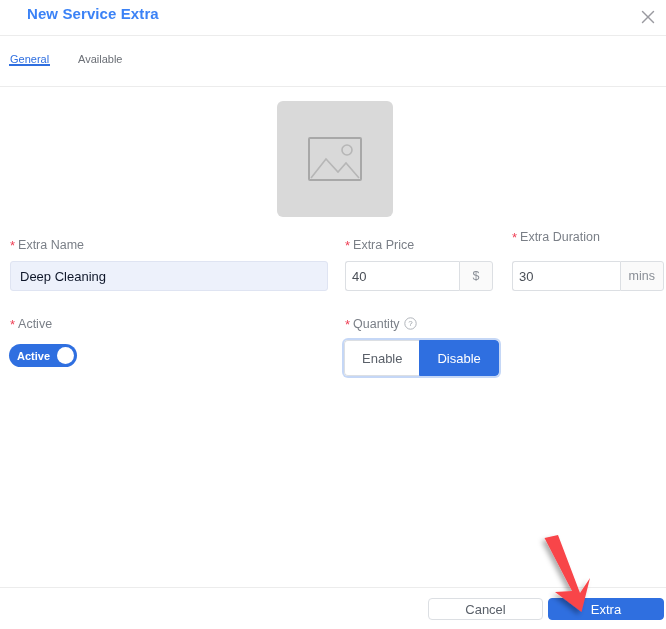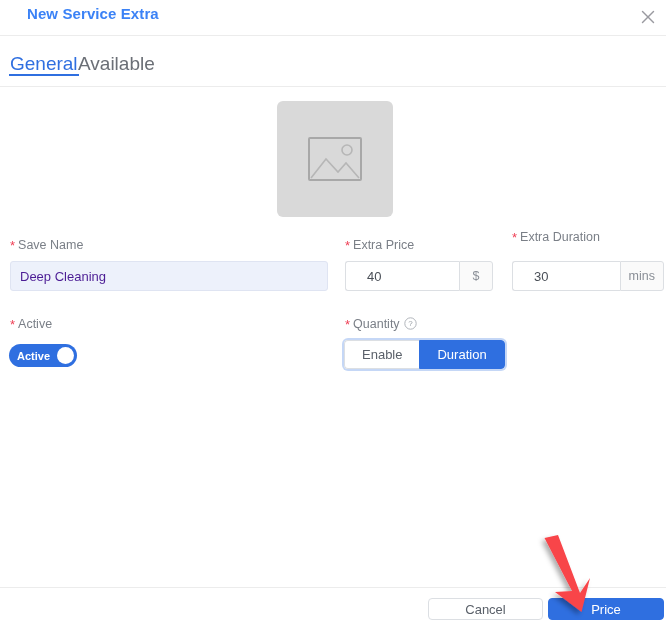--- a/index.html
+++ b/index.html
@@ -47,21 +47,21 @@
   .tabs {
     position: absolute;
     left: 0; top: 36px;
     width: 666px; height: 51px;
     background: #ffffff;
     border-bottom: 1px solid #ececec;
   }
   .tab {
     position: absolute;
     top: 17px;
-    font-size: 19px;
+    font-size: 11px;
     color: #6b6f76;
     cursor: pointer;
     padding-bottom: 0;
   }
   .tab-general { left: 10px; color: #2f6fe0; }
   .tab-general::after {
     content: "";
     position: absolute;
     left: -1px; right: -1px; bottom: -1px;
     height: 2px;
@@ -108,21 +108,21 @@
     vertical-align: -2px;
     margin-left: 4px;
   }
 
   .input-box {
     position: absolute;
     border: 1px solid #dcdfe3;
     border-radius: 3px;
     background: #ffffff;
     font-size: 13px;
-    color: #4c1d95;
+    color: #0f172a;
     padding: 0 9px;
     outline: none;
     font-family: "Liberation Sans", sans-serif;
   }
   .input-name {
     left: 10px; top: 174px;
     width: 318px; height: 30px;
     background: #edf1fb;
     border-color: #dfe4f2;
   }
@@ -139,21 +139,21 @@
     display: flex;
   }
   .grp-input {
     flex: 1 1 auto;
     border: 1px solid #dcdfe3;
     border-right: none;
     border-radius: 3px 0 0 3px;
     background: #ffffff;
     font-size: 13px;
     color: #4a4f57;
-    padding: 0 21px;
+    padding: 0 6px;
     outline: none;
     font-family: "Liberation Sans", sans-serif;
     min-width: 0;
   }
   .grp-suffix {
     flex: 0 0 auto;
     border: 1px solid #dcdfe3;
     border-radius: 0 3px 3px 0;
     background: #fafafa;
     color: #8a8f97;
@@ -190,21 +190,21 @@
   
   .segmented {
     position: absolute;
     left: 344px; top: 253px;
     display: flex;
     border-radius: 4px;
     box-shadow: 0 0 0 2px rgba(47,111,224,0.28);
   }
   .seg {
     font-size: 13px;
-    height: 29px;
+    height: 36px;
     padding: 12px 17px;
     display: flex; align-items: center; justify-content: center;
     cursor: pointer;
     border: 1px solid #dcdfe3;
   }
   .seg-off {
     background: #ffffff;
     color: #5a6069;
     border-radius: 4px 0 0 4px;
     border-right: none;
@@ -281,21 +281,21 @@
       <span>
         <svg class="img-icon" width="54" height="44" viewBox="0 0 54 44" aria-hidden="true">
           <rect x="1" y="1" width="52" height="42" fill="none" stroke="#a8a8a8" stroke-width="2" rx="1"></rect>
           <circle cx="39" cy="13" r="5" fill="none" stroke="#b6b6b6" stroke-width="1.6"></circle>
           <polyline points="3,41 18,22 30,35 38,26 51,41" fill="none" stroke="#b6b6b6" stroke-width="1.6"></polyline>
         </svg>
       </span>
     </div>
 
     <div class="field-label" style="left:10px; top:150px;">
-      <span class="req">*</span><span>Save Name</span>
+      <span class="req">*</span><span>Extra Name</span>
     </div>
     <input class="input-box input-name" type="text" value="Deep Cleaning" style="">
 
     <div class="field-label" style="left:345px; top:150px;">
       <span class="req">*</span><span>Extra Price</span>
     </div>
     <div class="group-price">
       <input class="grp-input" type="text" value="40" style="">
       <div class="grp-suffix">$</div>
     </div>
@@ -317,28 +317,28 @@
     </div>
 
     <div class="field-label" style="left:345px; top:229px;">
       <span class="req">*</span><span>Quantity</span><span class="help-icon"><svg width="13" height="13" viewBox="0 0 13 13" aria-hidden="true">
             <circle cx="6.5" cy="6.5" r="5.7" fill="none" stroke="#b0b4ba" stroke-width="1"></circle>
             <text x="6.5" y="9.4" font-size="8" fill="#9aa0a6" text-anchor="middle" font-family="Liberation Sans, sans-serif">?</text>
           </svg></span>
     </div>
     <div class="segmented">
       <div class="seg seg-off">Enable</div>
-      <div class="seg seg-on">Duration</div>
+      <div class="seg seg-on">Disable</div>
     </div>
 
   </div>
 
   <div class="modal-footer">
     <div class="btn btn-cancel">Cancel</div>
-    <div class="btn btn-save">Price</div>
+    <div class="btn btn-save">Extra</div>
   </div>
 
   <div class="arrow-annotation">
     <svg width="90" height="95" viewBox="0 0 90 95" aria-hidden="true">
       <defs>
         <filter id="arrowShadow" x="-40%" y="-40%" width="200%" height="200%">
           <feDropShadow dx="-3" dy="3" stdDeviation="2.5" flood-color="#000000" flood-opacity="0.32"></feDropShadow>
         </filter>
       </defs>
       <g filter="url(#arrowShadow)">

